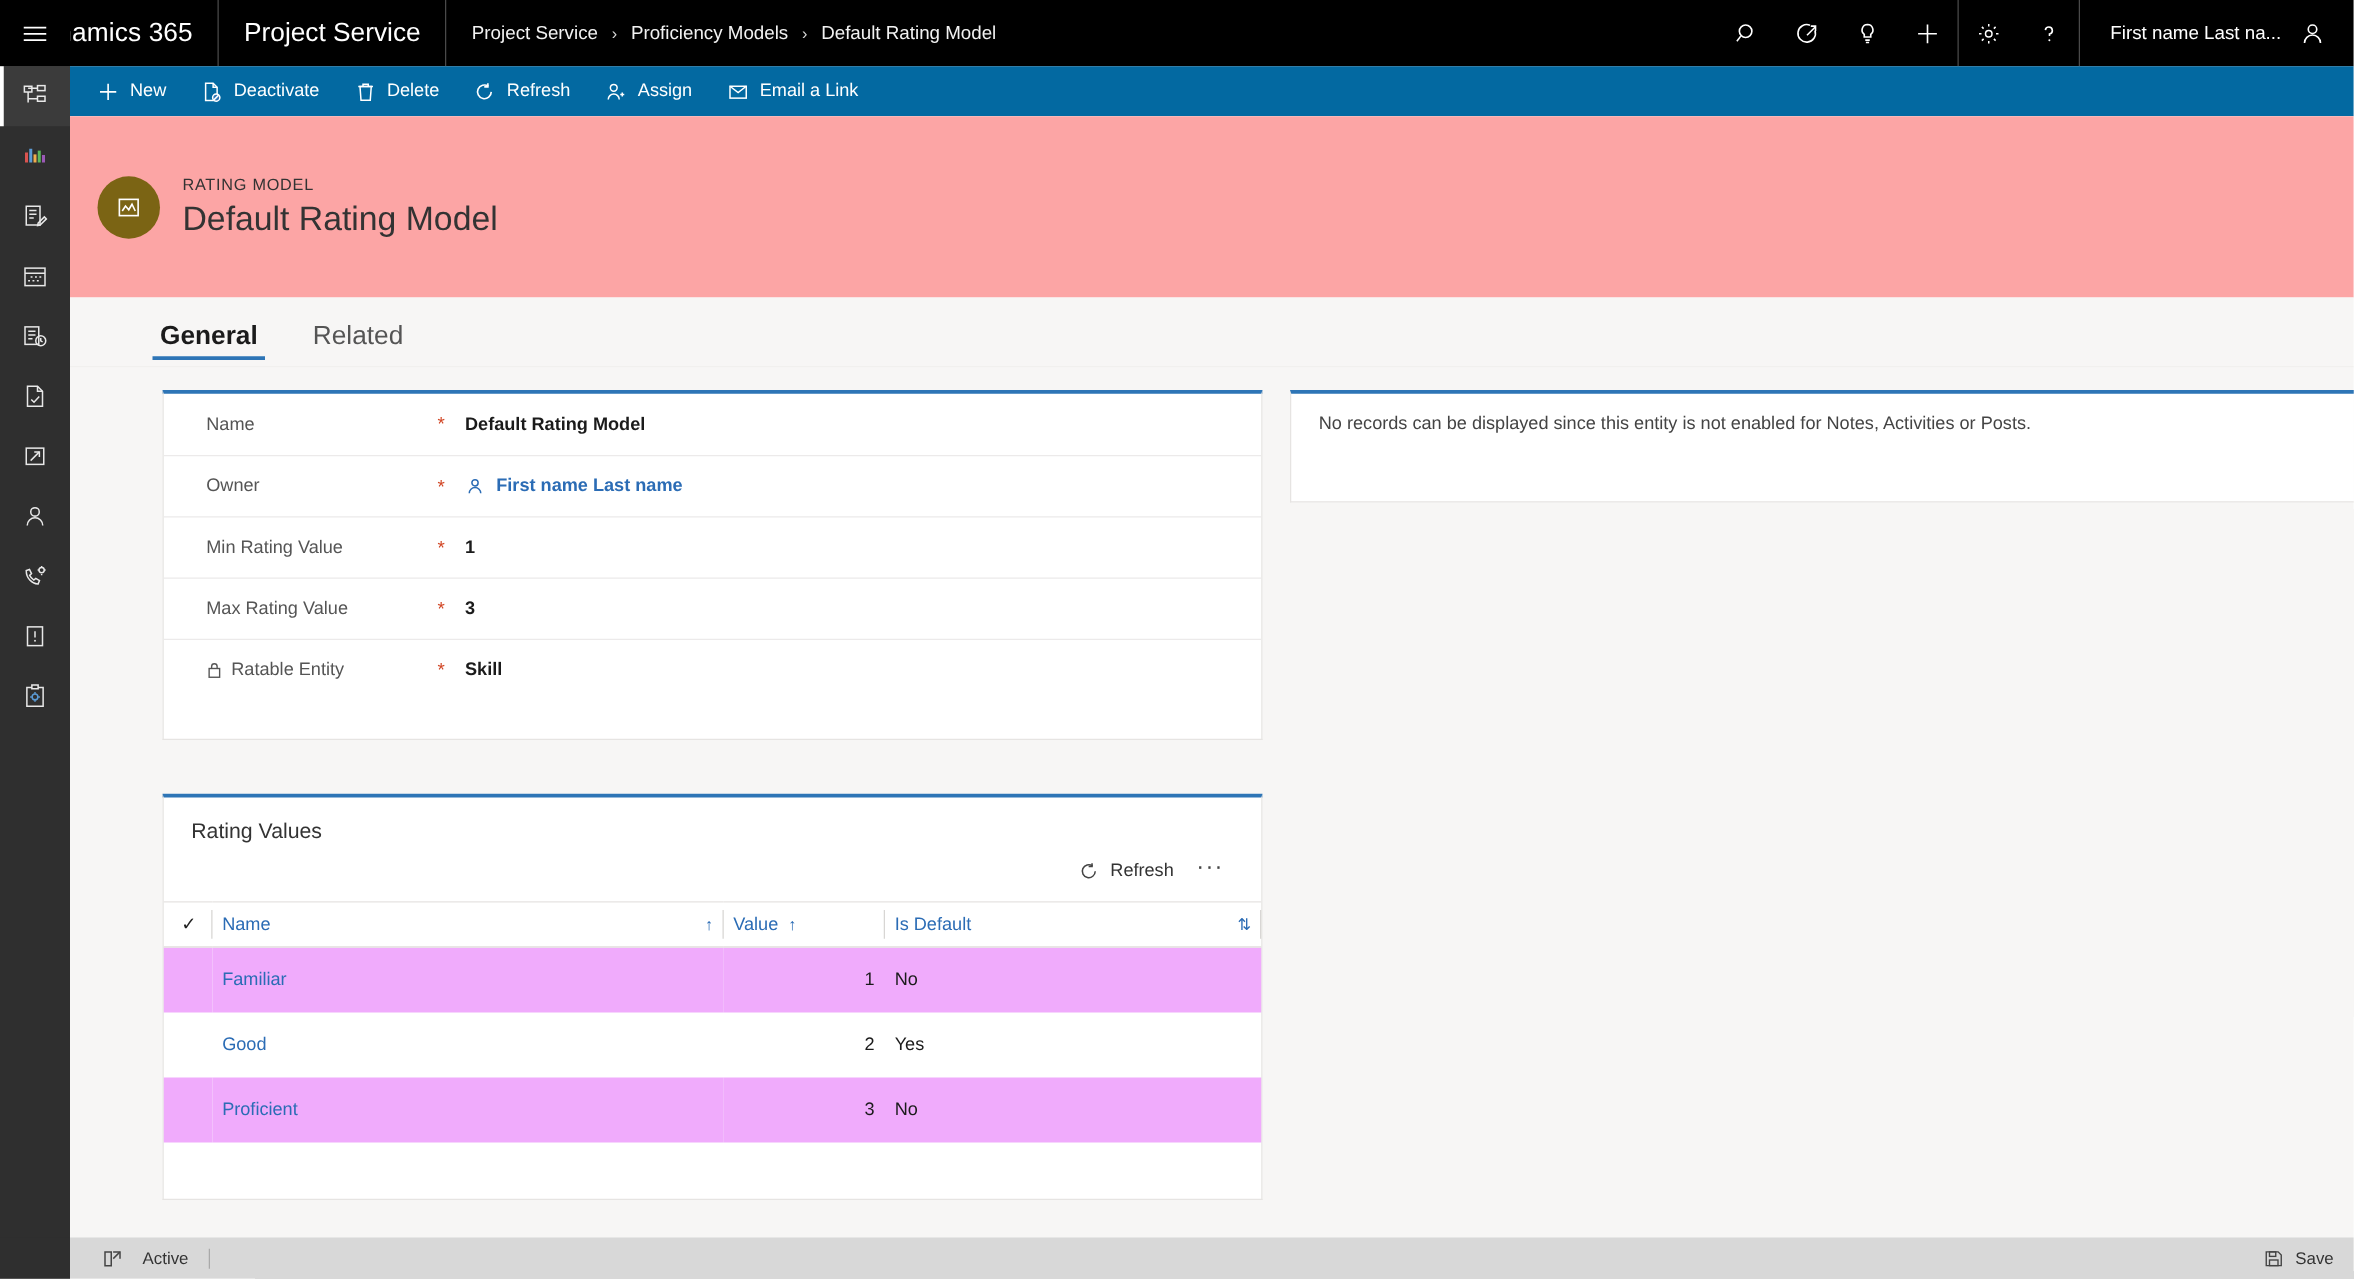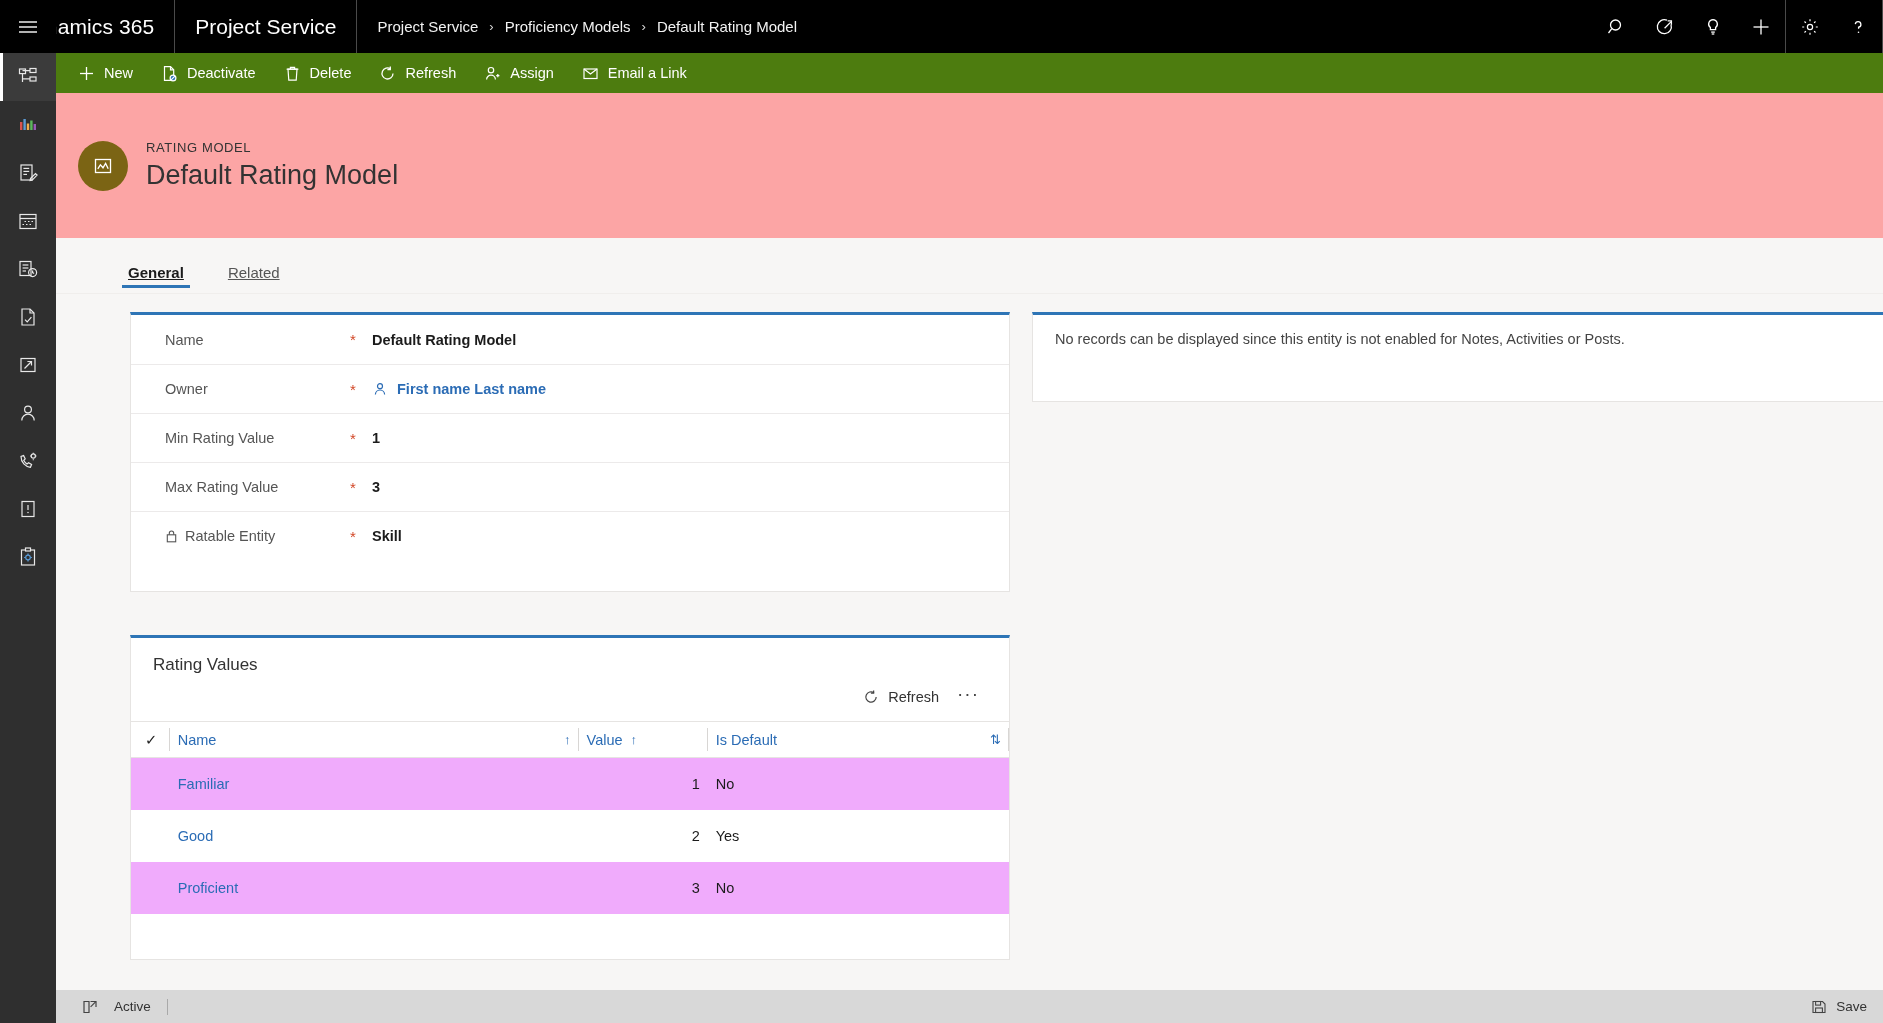--- a/index.html
+++ b/index.html
@@ -58,21 +58,21 @@
   }
   .rail-item.active { background: #3b3b3b; }
   .rail-item.active::before {
     content: ""; position: absolute; left: 0; top: 0; width: 3px; height: 48px;
     background: #fff;
   }
 
   
   .cmdbar {
     position: absolute; top: 53px; left: 56px; width: 1827px; height: 40px;
-    background: #4d7c0f; display: flex; 
+    background: #0369a1; display: flex; 
     padding-left: 8px; color: #fff;
   }
   .cmd {
     display: flex; align-items: center; gap: 9px; height: 40px;
     padding: 0 14px; font-size: 14.5px; color: #fff; cursor: pointer;
     white-space: nowrap;
   }
 
   
   .content {
@@ -92,22 +92,22 @@
   .rec-type {
     font-size: 13px; color: #333; letter-spacing: .6px; margin-bottom: 5px;
   }
   .rec-title { font-size: 27px; color: #333; font-weight: 400; }
 
   .tabstrip {
     height: 56px; background: #f7f6f5; display: flex; align-items: flex-end;
     padding-left: 66px; border-bottom: 1px solid #f0eeec;
   }
   .tab {
-    position: relative; font-size: 15px; color: #555; padding: 0 6px 12px 6px;
-    margin-right: 32px; cursor: pointer; text-decoration: underline;
+    position: relative; font-size: 21px; color: #555; padding: 0 6px 12px 6px;
+    margin-right: 32px; cursor: pointer;
   }
   .tab.active { color: #1b1b1b; font-weight: 600; }
   .tab.active::after {
     content: ""; position: absolute; left: 0; right: 0; bottom: 5px;
     height: 3px; background: #2e75b6;
   }
 
   .body-area {
     background: #f7f6f5; height: 750px; position: relative; padding: 22px 0 0 0;
   }
@@ -252,20 +252,29 @@
         </svg>
       </div>
       <div class="tn-ibtn">
         <svg width="20" height="20" viewBox="0 0 20 20" fill="none" stroke="#fff" stroke-width="1.3">
           <path d="M7.3 7.1a2.8 2.8 0 1 1 3.3 3.1v1.6"></path>
             <circle cx="10.5" cy="15.2" r=".8" fill="#fff" stroke="none"></circle>
         </svg>
       </div>
     </div>
     <div class="tn-sep"></div>
+    <div class="tn-user">
+      <span>First name Last na...</span>
+      <span>
+        <svg width="22" height="22" viewBox="0 0 22 22" fill="none" stroke="#fff" stroke-width="1.3">
+          <circle cx="11" cy="7.4" r="3.4"></circle>
+            <path d="M4.6 18.4a6.4 6.4 0 0 1 12.8 0"></path>
+        </svg>
+      </span>
+    </div>
   </div>
 
   <div class="rail">
     <div class="rail-top">
       <svg width="22" height="16" viewBox="0 0 22 16" stroke="#fff" stroke-width="1.4">
         <line x1="2" y1="3" x2="20" y2="3"></line>
           <line x1="2" y1="8" x2="20" y2="8"></line>
           <line x1="2" y1="13" x2="20" y2="13"></line>
       </svg>
     </div>

